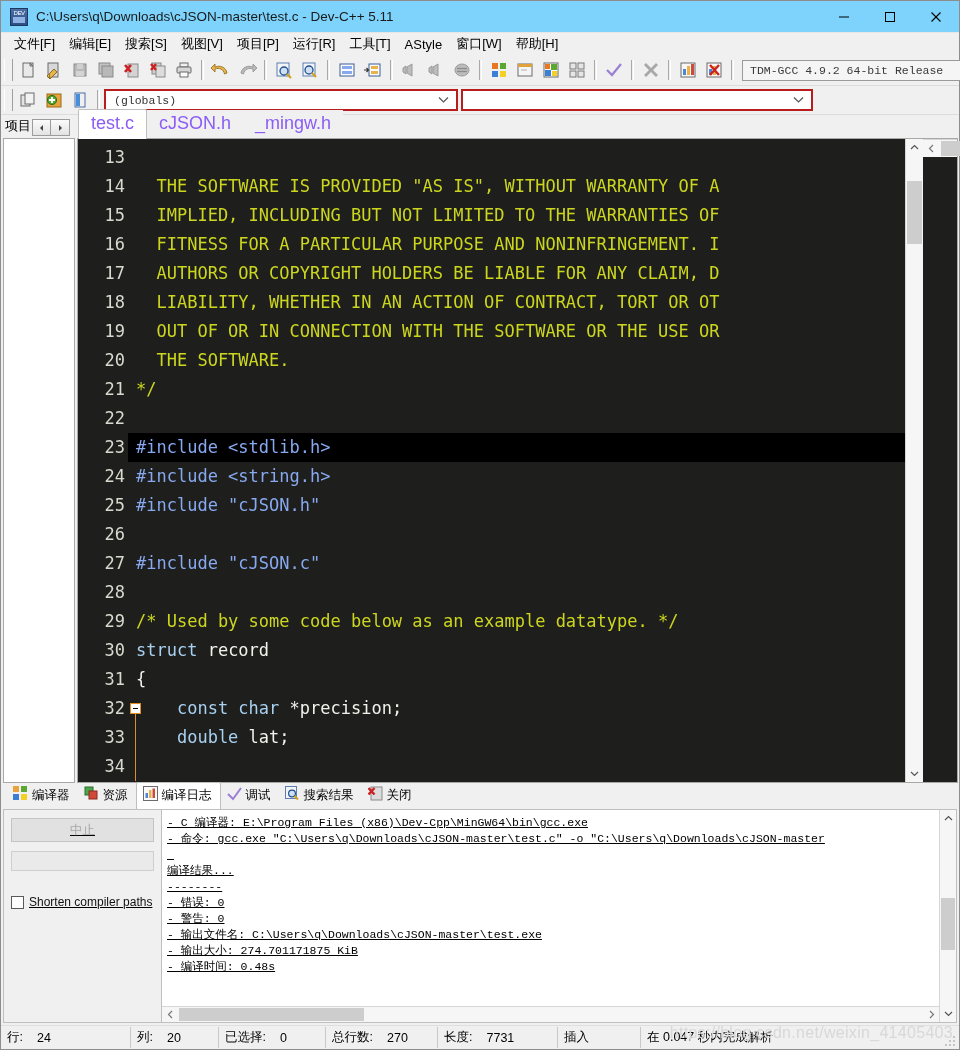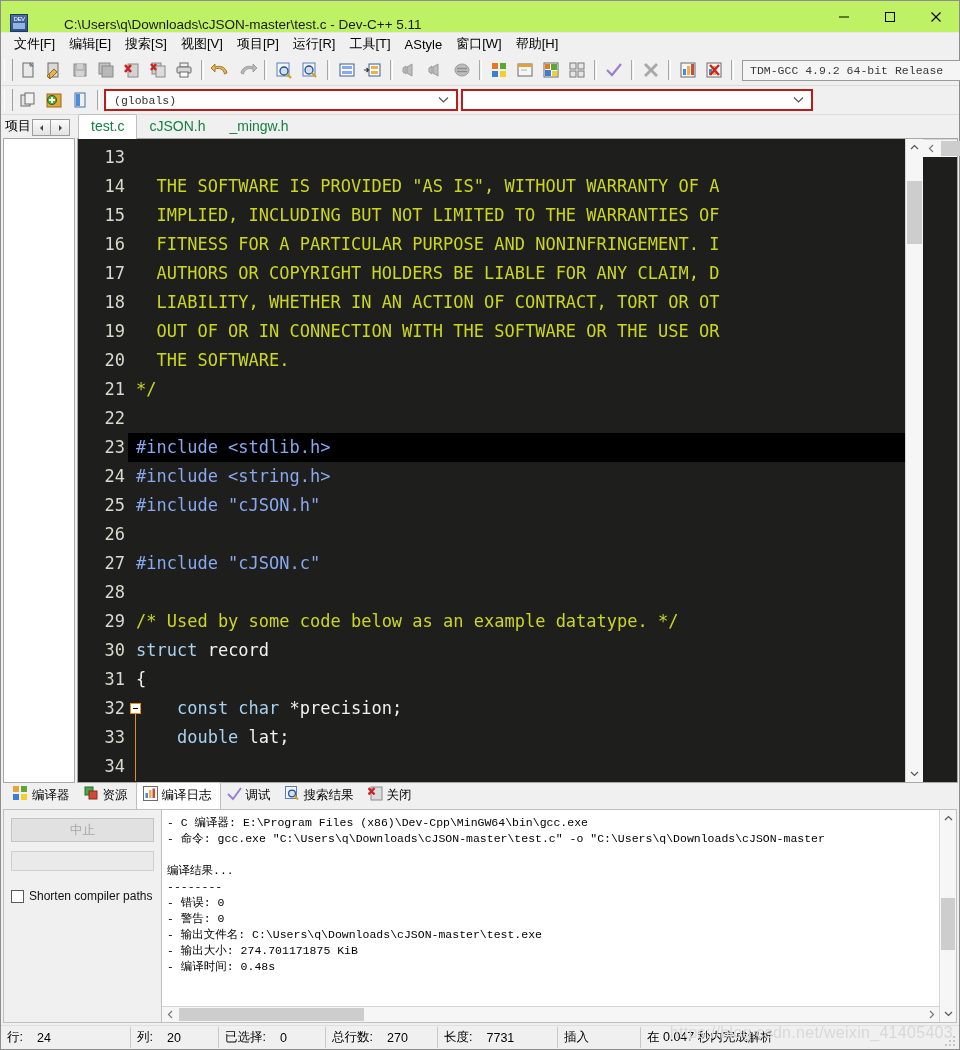--- a/index.html
+++ b/index.html
@@ -16,26 +16,25 @@
     background: #f0f0f0;
     border: 1px solid #8d8d8d;
     box-sizing: border-box;
     display: flex;
     flex-direction: column;
   }
 
   
   .titlebar {
     height: 31px;
-    background: #bef264;
-    display: flex;
-    align-items: flex-end;
+    background: #7dd3fc;
+    display: flex;
+    align-items: center;
     flex: 0 0 auto;
     border-bottom: 1px solid #e6e6e6;
-    gap: 28px;
   }
   .title-icon {
     width: 18px; height: 18px;
     margin-left: 9px; margin-right: 8px;
     background: linear-gradient(#4a6fa5, #2d4f85);
     border: 1px solid #1d3a63;
     position: relative;
     box-sizing: border-box;
     flex: 0 0 auto;
   }
@@ -168,23 +167,23 @@
   .spin-btn {
     width: 19px; height: 17px;
     background: linear-gradient(#fbfbfb,#e3e3e3);
     border: 1px solid #9c9c9c;
     display: flex; align-items: center; justify-content: center;
     box-sizing: border-box;
   }
   .spin-btn + .spin-btn { border-left: none; }
   .tabs { display: flex; align-items: flex-end; margin-left: 8px; }
   .tab {
-    font-size: 14px;
+    font-size: 18px;
     padding: 3px 12px 4px 12px;
-    color: #15803d;
+    color: #8b5cf6;
     background: #f0f0f0;
     white-space: nowrap;
   }
   .tab.active {
     background: #ffffff;
     border: 1px solid #bfbfbf;
     border-bottom: none;
     border-radius: 2px 2px 0 0;
     padding: 3px 12px 5px 12px;
     margin-bottom: -1px;
@@ -351,20 +350,21 @@
     border-bottom: none;
     border-radius: 2px 2px 0 0;
     margin-bottom: -1px;
     padding-bottom: 6px;
   }
   .bcontent {
     flex: 1 1 auto;
     display: flex;
     min-height: 0;
     padding: 0 2px 2px 2px;
+    text-decoration: underline;
   }
   .bleft {
     width: 158px;
     flex: 0 0 auto;
     background: #f0f0f0;
     border: 1px solid #bfbfbf;
     border-right: none;
     box-sizing: border-box;
     padding: 8px 7px;
   }
@@ -379,21 +379,21 @@
   }
   .progbar {
     width: 100%; height: 20px;
     background: #eaeaea;
     border: 1px solid #cfcfcf;
     margin-top: 9px;
     box-sizing: border-box;
   }
   .chkrow {
     display: flex; align-items: center;
-    margin-top: 18px; gap: 5px;
+    margin-top: 24px; gap: 5px;
     font-size: 12px;
     color: #111;
   }
   .chkbox {
     width: 13px; height: 13px;
     border: 1px solid #5a5a5a;
     background: #fff;
     box-sizing: border-box;
     flex: 0 0 auto;
   }

